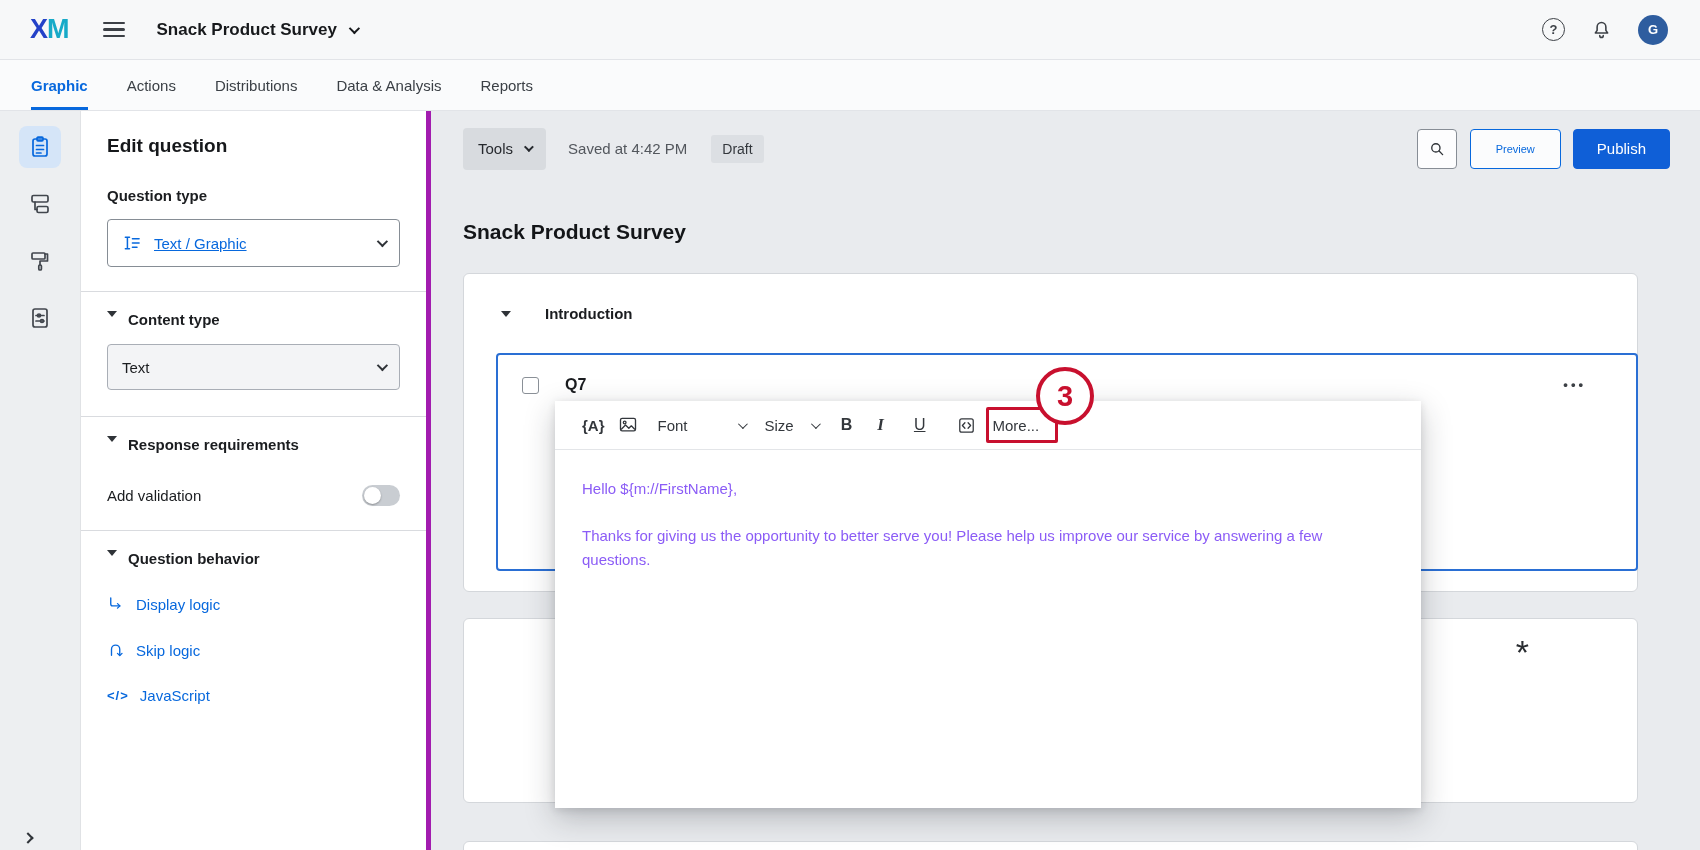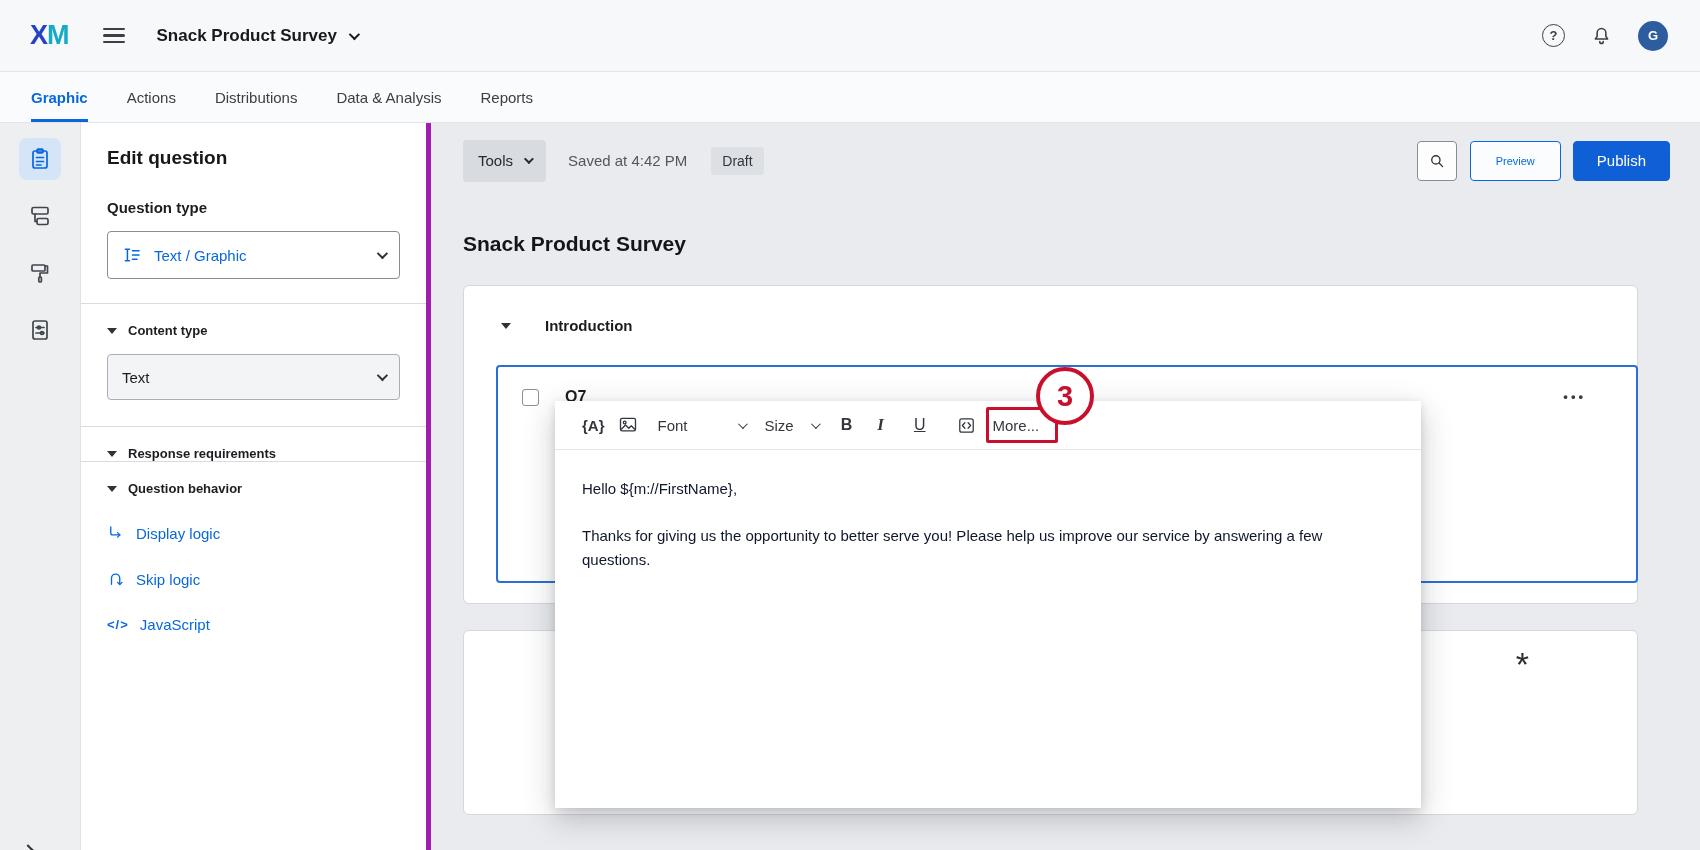--- a/index.html
+++ b/index.html
@@ -2,21 +2,21 @@
 <html><head>
 <meta charset="utf-8">
 <style>
   * { box-sizing: border-box; margin: 0; padding: 0; }
   html,body { width:1700px; height:850px; }
   body {
     font-family: "Liberation Sans", sans-serif;
     background:#e9ebee; color:#1b1d20; overflow:hidden; position:relative;
   }
   
-  .topbar { height:72px; background:#f7f8f9; border-bottom:1px solid #e2e4e8;
+  .topbar { height:60px; background:#f7f8f9; border-bottom:1px solid #e2e4e8;
             display:flex; align-items:center; padding:0 32px 0 30px; }
   .logo { font-size:27px; font-weight:800; letter-spacing:-1px; margin-right:34px; cursor:default; }
   .logo .lx { color:#2442c8; } .logo .lm { color:#17aac8; }
   .hamburger { width:22px; display:flex; flex-direction:column; gap:4px; margin-right:32px; cursor:pointer; }
   .hamburger span { height:2.4px; background:#3c4046; border-radius:2px; }
   .tb-title { display:flex; align-items:center; gap:12px; font-size:17px; font-weight:700; color:#17191c; cursor:pointer; }
   .chev { display:inline-block; width:8px; height:8px; border-right:2px solid currentColor;
           border-bottom:2px solid currentColor; transform:rotate(45deg) translateY(-2px); }
   .chev-right { transform:rotate(-45deg); }
   .tb-right { margin-left:auto; display:flex; align-items:center; gap:26px; }
@@ -37,25 +37,25 @@
   .rail-btn { width:42px; height:42px; border-radius:8px; display:flex; align-items:center; justify-content:center; cursor:pointer; }
   .rail-btn.active { background:#d5e5f8; }
   .rail-btn svg { stroke:#41464d; fill:none; stroke-width:1.7; stroke-linecap:round; stroke-linejoin:round; }
   .rail-btn.active svg { stroke:#0768dd; }
   .rail-expand { position:absolute; bottom:14px; left:24px; color:#2f3338; cursor:pointer; }
   
   .sidebar { width:350px; background:#ffffff; border-right:5px solid #a21caf; padding:0 26px; }
   .sb-title { margin-top:24px; font-size:19px; font-weight:700; color:#16181b; }
   .sb-label { margin-top:30px; font-size:15px; font-weight:700; }
   .qtype-btn { margin-top:15px; height:48px; background:#fff; border:1px solid #868d95; border-radius:4px;
-               display:flex; align-items:center; gap:12px; padding:0 14px; color:#0768dd; font-size:15px; cursor:pointer; }
+               display:flex; align-items:center; gap:12px; padding:0 14px; color:#0768dd; font-size:15px; cursor:pointer;text-decoration:underline; }
   .qtype-btn svg { stroke:#0768dd; fill:none; stroke-width:1.8; stroke-linecap:round; }
   .qtype-btn .chev { margin-left:auto; color:#2f3338; }
   .sb-section { margin:24px -26px 0; border-top:1px solid #d9dbdf; padding:0 26px; }
-  .sec-head { display:flex; align-items:center; gap:11px; margin-top:19px; font-size:13px; font-weight:700; cursor:pointer; }
+  .sec-head { display:flex; gap:11px; margin-top:19px; font-size:15px; font-weight:700; cursor:pointer; }
   .tri-down { width:0; height:0; border-left:5px solid transparent; border-right:5px solid transparent; border-top:6px solid #2f3338; }
   .content-select { margin-top:16px; height:46px; background:#f3f4f6; border:1px solid #a9aeb6; border-radius:4px;
                     display:flex; align-items:center; padding:0 14px; font-size:15px; cursor:pointer; }
   .content-select .chev { margin-left:auto; color:#2f3338; }
   .valid-row { margin-top:32px; margin-bottom:24px; display:flex; align-items:center; justify-content:space-between; font-size:15px; }
   .toggle { width:38px; height:21px; background:#c9cdd2; border-radius:11px; position:relative; cursor:pointer; }
   .toggle .knob { position:absolute; left:2px; top:2px; width:17px; height:17px; background:#fff; border-radius:50%;
                   box-shadow:0 1px 2px rgba(0,0,0,.3); }
   .bh-link { display:flex; align-items:center; gap:11px; color:#0768dd; font-size:15px; margin-top:28px; cursor:pointer; }
   .bh-link svg { stroke:#0768dd; fill:none; stroke-width:1.8; stroke-linecap:round; stroke-linejoin:round; }
@@ -98,21 +98,21 @@
   .ed-img svg, .ed-src svg { stroke:#33373c; fill:none; stroke-width:1.6; stroke-linecap:round; stroke-linejoin:round; }
   .ed-font { margin-left:20px; }
   .chev-font { margin-left:50px; width:7px; height:7px; border-width:1.6px; color:#33373c; }
   .ed-size { margin-left:20px; }
   .chev-size { margin-left:17px; width:7px; height:7px; border-width:1.6px; color:#33373c; }
   .ed-b { margin-left:23px; font-weight:800; font-size:16px; }
   .ed-i { margin-left:25px; font-style:italic; font-family:"Liberation Serif", serif; font-size:17px; font-weight:600; }
   .ed-u { margin-left:30px; text-decoration:underline; font-size:16px; }
   .ed-src { margin-left:32px; display:flex; }
   .ed-more { margin-left:16px; }
-  .ed-body { padding:27px 27px 0; font-size:15px; color:#0f172a; cursor:text; }
+  .ed-body { padding:27px 27px 0; font-size:15px; color:#8b5cf6; cursor:text; }
   .ed-body p { line-height:24px; }
   .ed-body .p1 { margin-bottom:23px; }
   
   .hl-rect { position:absolute; left:986px; top:407px; width:72px; height:36px; border:3px solid #c8102e; border-radius:2px; z-index:30; }
   .hl-circle { position:absolute; left:1036px; top:367px; width:58px; height:58px; border-radius:50%; background:#fff;
                border:4px solid #c8102e; color:#c8102e; display:flex; align-items:center; justify-content:center;
                font-size:29px; font-weight:700; z-index:31; }
 </style>
 </head>
 <body>
@@ -209,20 +209,26 @@
       <div class="content-select">
         <span>Text</span>
         <span class="chev"></span>
       </div>
     </div>
 
     <div class="sb-section" style="margin-top:26px;">
       <div class="sec-head">
         <span class="tri-down"></span>
         <span>Response requirements</span>
+      </div>
+      <div class="valid-row">
+        <span>Add validation</span>
+        <div class="toggle">
+            <div class="knob"></div>
+          </div>
       </div>
     </div>
 
     <div class="sb-section" style="margin-top:0;">
       <div class="sec-head">
         <span class="tri-down"></span>
         <span>Question behavior</span>
       </div>
       <div class="bh-link">
         <svg width="18" height="18" viewBox="0 0 24 24">

